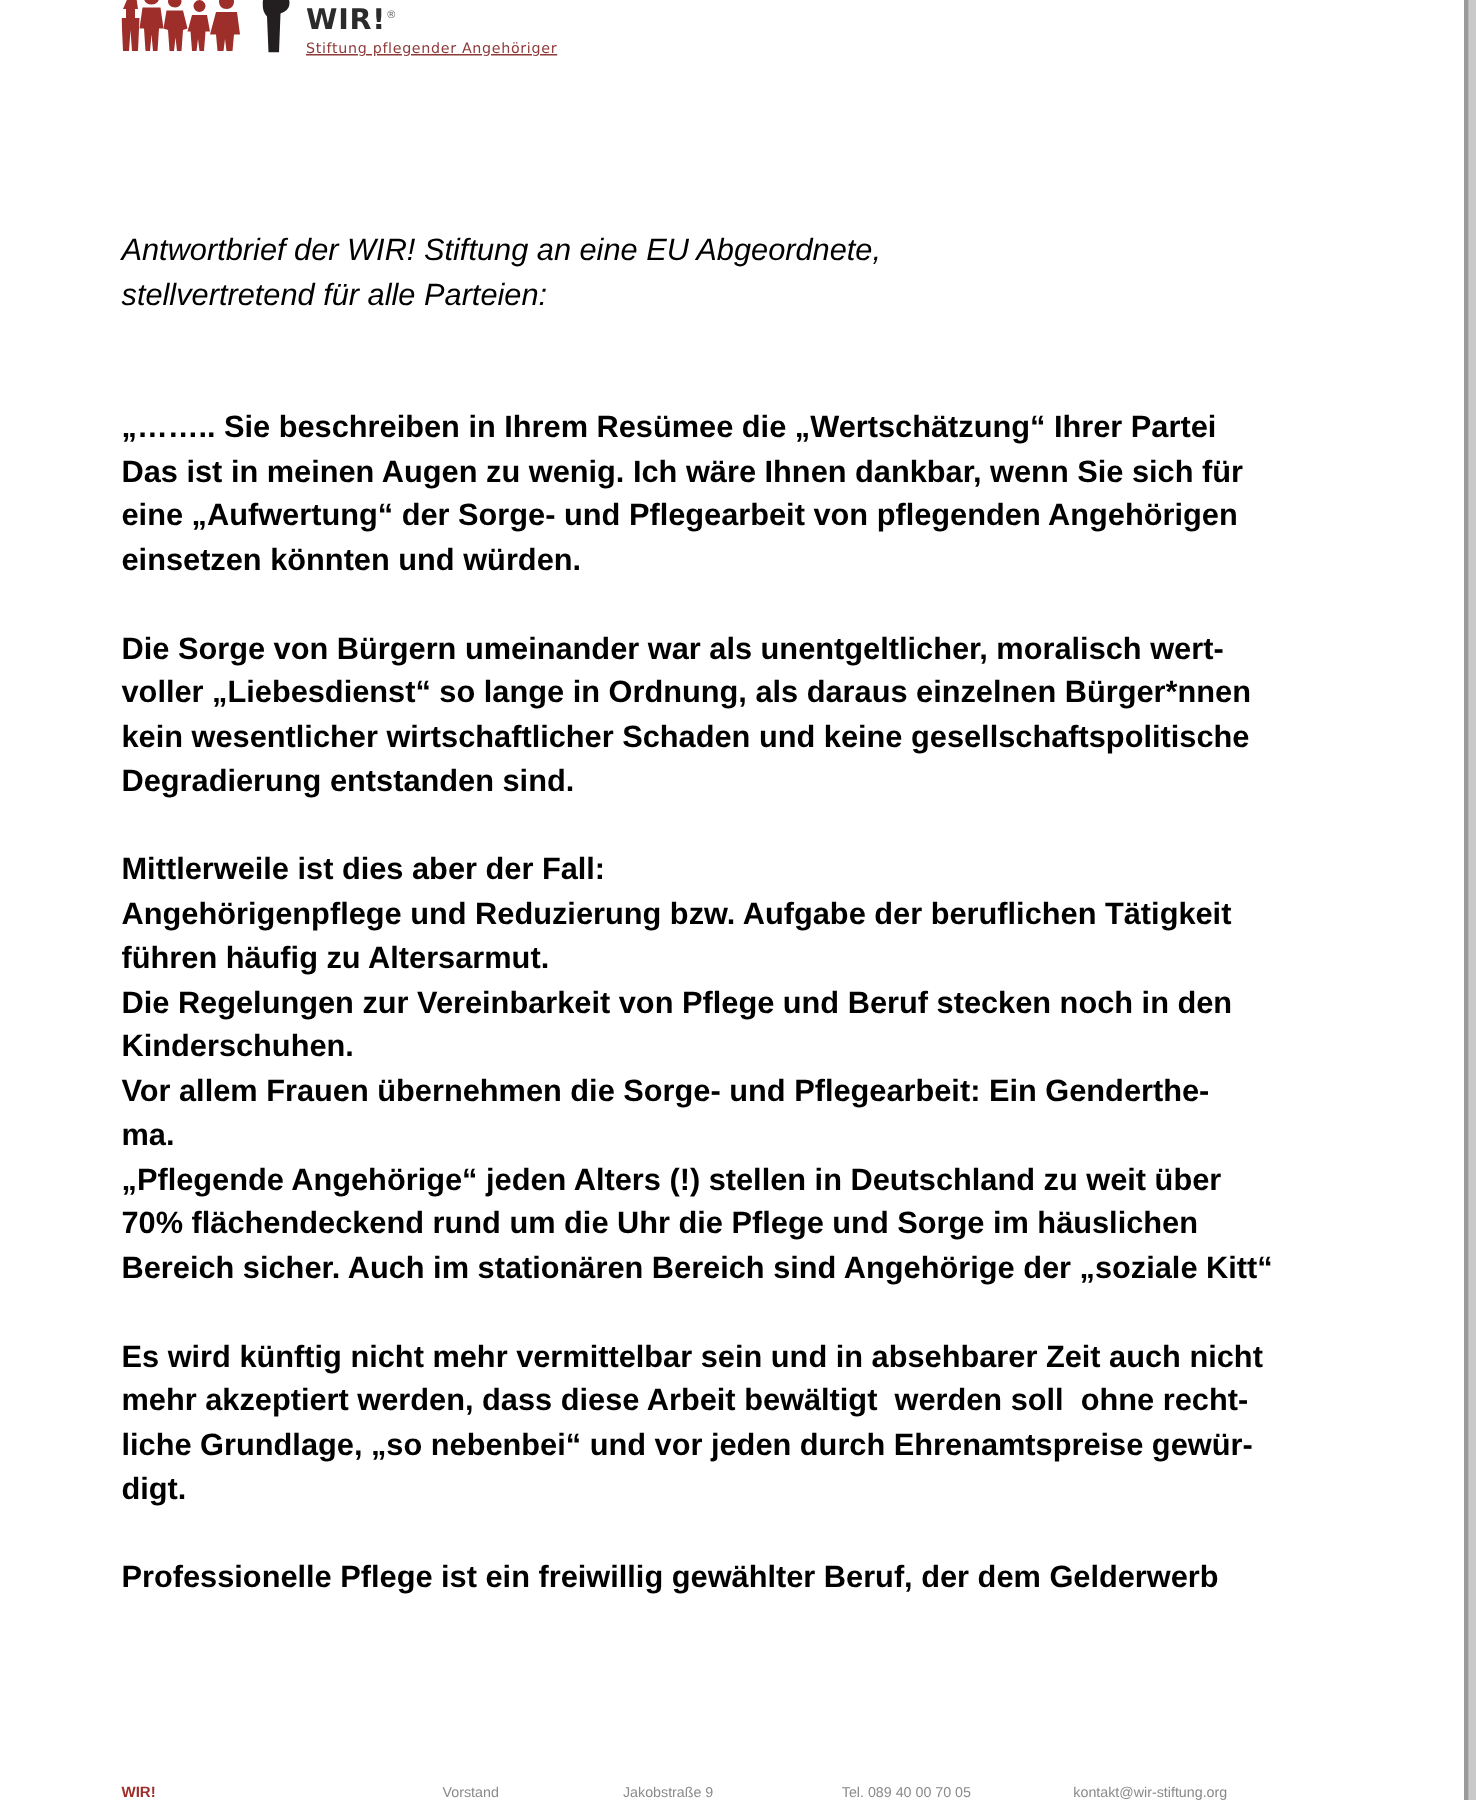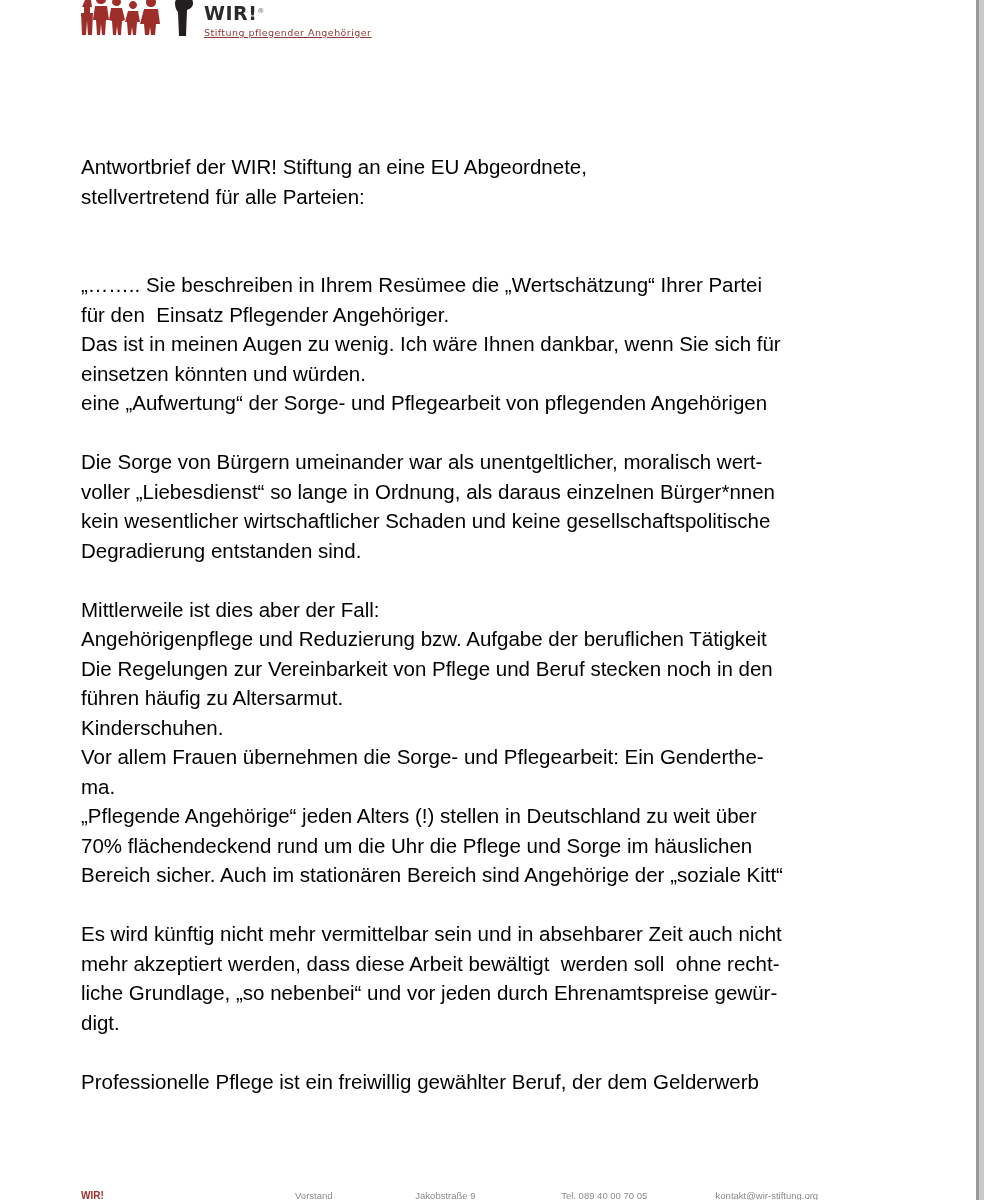--- a/index.html
+++ b/index.html
@@ -98,33 +98,35 @@
     position: absolute;
     left: 81px;
     top: 152px;
     width: 806px;
     color: #000000;
     font-size: 20.5px;
     line-height: 29.5px;
   }
   .salutation-block {
     margin: 0;
+    font-style: italic;
   }
   .salutation-block .line {
     white-space: pre;
   }
   .dateline {
     margin: 0;
     padding-top: 50px;
     text-align: right;
     padding-right: 32px;
   }
   .para {
     margin: 0;
     padding-top: 29.5px;
+    font-weight: bold;
   }
   .para.first-body {
     padding-top: 59px;
   }
   .para .line {
     white-space: pre-wrap;
   }
 
   
   .footer {
@@ -190,38 +192,37 @@
     <div class="letter">
 
       <div class="salutation-block">
         <div class="line">Antwortbrief der WIR! Stiftung an eine EU Abgeordnete,</div>
         <div class="line">stellvertretend für alle Parteien:</div>
       </div>
 
 
       <div class="para first-body">
         <div class="line">„…….. Sie beschreiben in Ihrem Resümee die „Wertschätzung“ Ihrer Partei</div>
-        <div class="line">für den  Einsatz Pflegender Angehöriger.</div>
         <div class="line">Das ist in meinen Augen zu wenig. Ich wäre Ihnen dankbar, wenn Sie sich für</div>
+        <div class="line">eine „Aufwertung“ der Sorge- und Pflegearbeit von pflegenden Angehörigen</div>
         <div class="line">einsetzen könnten und würden.</div>
-        <div class="line">eine „Aufwertung“ der Sorge- und Pflegearbeit von pflegenden Angehörigen</div>
       </div>
 
       <div class="para">
         <div class="line">Die Sorge von Bürgern umeinander war als unentgeltlicher, moralisch wert-</div>
         <div class="line">voller „Liebesdienst“ so lange in Ordnung, als daraus einzelnen Bürger*nnen</div>
         <div class="line">kein wesentlicher wirtschaftlicher Schaden und keine gesellschaftspolitische</div>
         <div class="line">Degradierung entstanden sind.</div>
       </div>
 
       <div class="para">
         <div class="line">Mittlerweile ist dies aber der Fall:</div>
         <div class="line">Angehörigenpflege und Reduzierung bzw. Aufgabe der beruflichen Tätigkeit</div>
+        <div class="line">führen häufig zu Altersarmut.</div>
         <div class="line">Die Regelungen zur Vereinbarkeit von Pflege und Beruf stecken noch in den</div>
-        <div class="line">führen häufig zu Altersarmut.</div>
         <div class="line">Kinderschuhen.</div>
         <div class="line">Vor allem Frauen übernehmen die Sorge- und Pflegearbeit: Ein Genderthe-</div>
         <div class="line">ma.</div>
         <div class="line">„Pflegende Angehörige“ jeden Alters (!) stellen in Deutschland zu weit über</div>
         <div class="line">70% flächendeckend rund um die Uhr die Pflege und Sorge im häuslichen</div>
         <div class="line">Bereich sicher. Auch im stationären Bereich sind Angehörige der „soziale Kitt“</div>
       </div>
 
       <div class="para">
         <div class="line">Es wird künftig nicht mehr vermittelbar sein und in absehbarer Zeit auch nicht</div>

